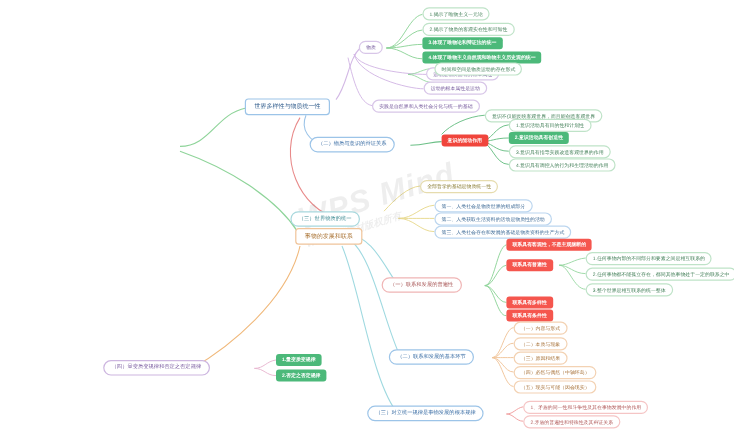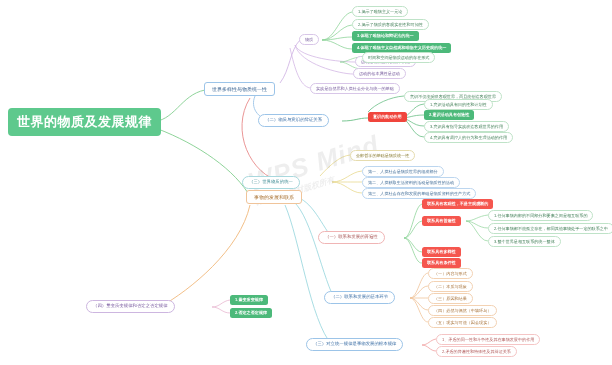--- a/index.html
+++ b/index.html
@@ -162,21 +162,20 @@
 
     <path d="M212 307 C 220 307 222 301 230 300" stroke="#e8b7d0" stroke-width="0.8" fill="none"></path>
     <path d="M212 307 C 220 307 222 313 230 313" stroke="#e8b7d0" stroke-width="0.8" fill="none"></path>
   </svg>
 
   <div class="wm" style="left:248px;top:148px;">
     <span>WPS Mind</span>
     <small>WPS文档素材版权所有</small>
   </div>
 
-  <div class="node n-root" style="left:8px;top:108px;">世界的物质及发展规律</div>
 
   <div class="node n-trunk a" style="left:204px;top:82px;">世界多样性与物质统一性</div>
 
   <div class="node n-trunk b" style="left:246px;top:190px;">事物的发展和联系</div>
 
   <div class="node n-l3 v" style="left:299px;top:34px;">物质</div>
 
   <div class="node n-l3 g" style="left:352px;top:6px;">1.揭示了唯物主义一元论</div>
   <div class="node n-l3 g" style="left:352px;top:19px;">2.揭示了物质的客观实在性和可知性</div>
   <div class="node n-hl green" style="left:352px;top:31px;">3.体现了唯物论和辩证法的统一</div>

